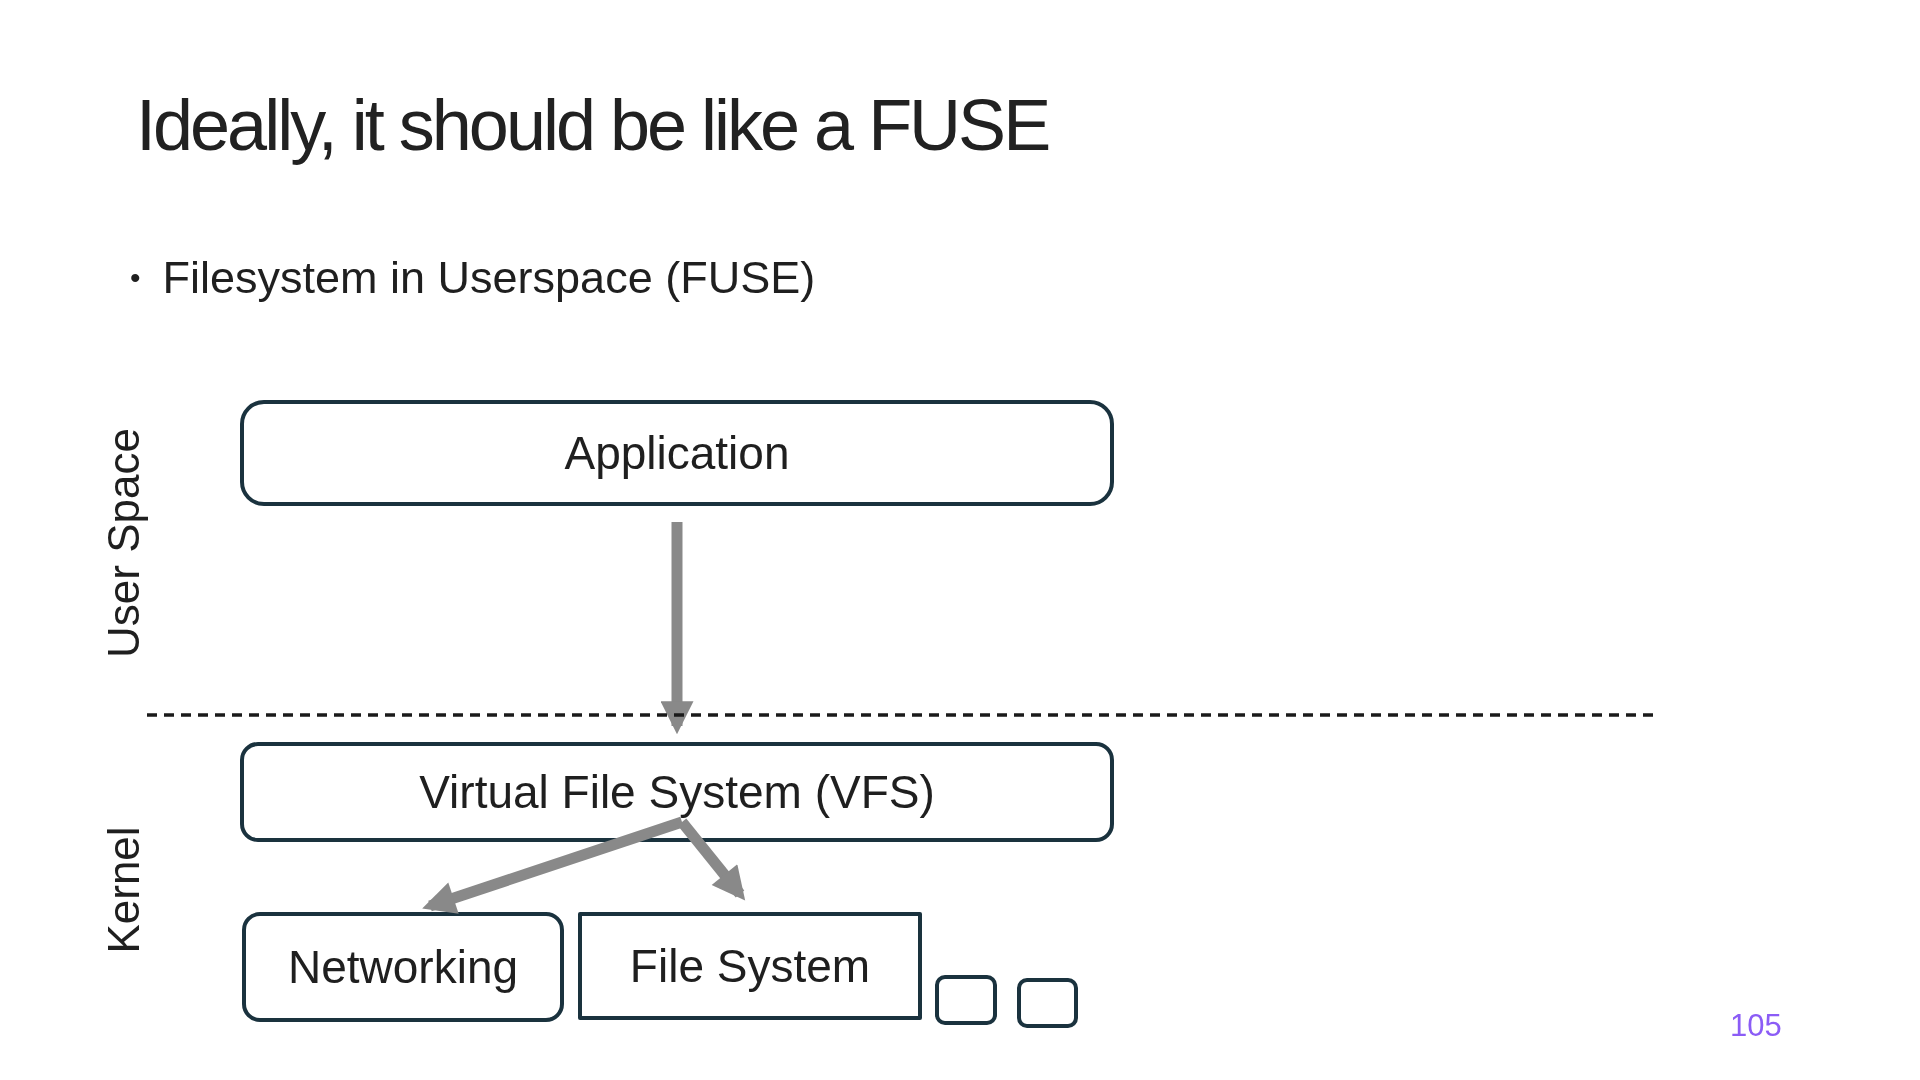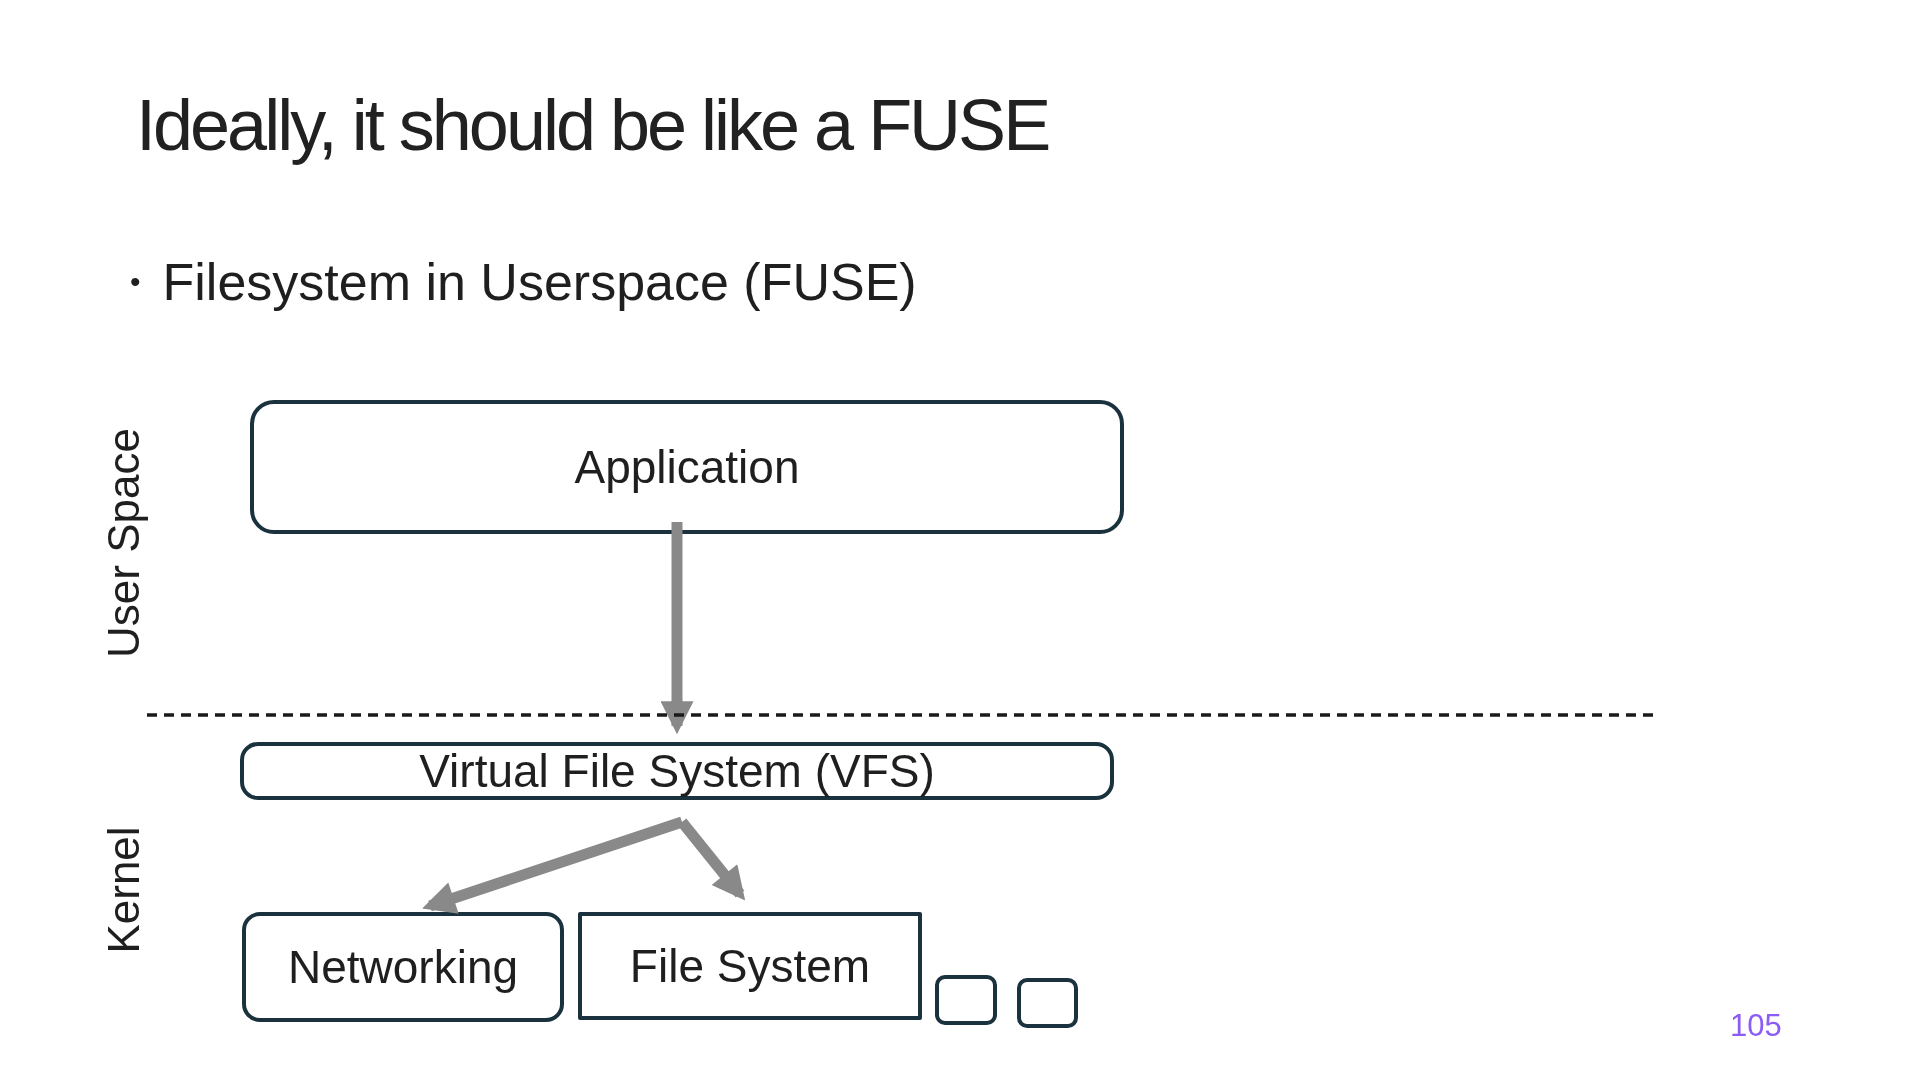--- a/index.html
+++ b/index.html
@@ -36,21 +36,21 @@
     display: flex;
     align-items: center;
     gap: 22px;
     color: #1f1f1f;
   }
   .bullet-marker {
     font-size: 30px;
     line-height: 1;
   }
   .bullet-text {
-    font-size: 52px;
+    font-size: 45px;
     font-weight: 400;
     white-space: nowrap;
   }
 
   
   .layer-label {
     position: absolute;
     width: 320px;
     height: 48px;
     line-height: 48px;
@@ -70,22 +70,22 @@
     background: #ffffff;
     border: 4px solid #1a323e;
     display: flex;
     align-items: center;
     justify-content: center;
     font-size: 46px;
     color: #1f1f1f;
     z-index: 2;
     white-space: nowrap;
   }
-  .dbox.application { left: 250px; top: 400px; width: 874px; height: 134px; border-radius: 24px; }
-  .dbox.vfs         { left: 240px; top: 742px; width: 874px; height: 58px;  border-radius: 18px; }
+  .dbox.application { left: 240px; top: 400px; width: 874px; height: 106px; border-radius: 24px; }
+  .dbox.vfs         { left: 240px; top: 742px; width: 874px; height: 100px;  border-radius: 18px; }
   .dbox.networking  { left: 242px; top: 912px; width: 322px; height: 110px; border-radius: 18px; }
   .dbox.filesystem  { left: 578px; top: 912px; width: 344px; height: 108px; border-radius: 2px; }
   .dbox.small-1     { left: 935px;  top: 975px; width: 62px; height: 50px; border-radius: 10px; }
   .dbox.small-2     { left: 1017px; top: 978px; width: 61px; height: 50px; border-radius: 10px; }
 
   
   .overlay {
     position: absolute;
     left: 0; top: 0;
     width: 1920px;

